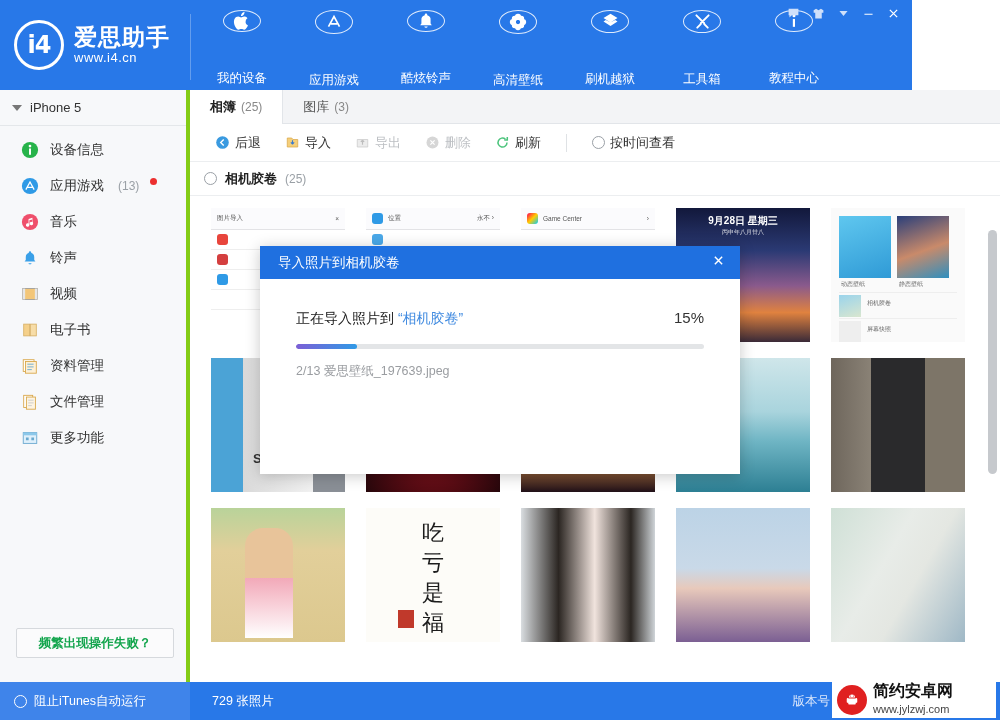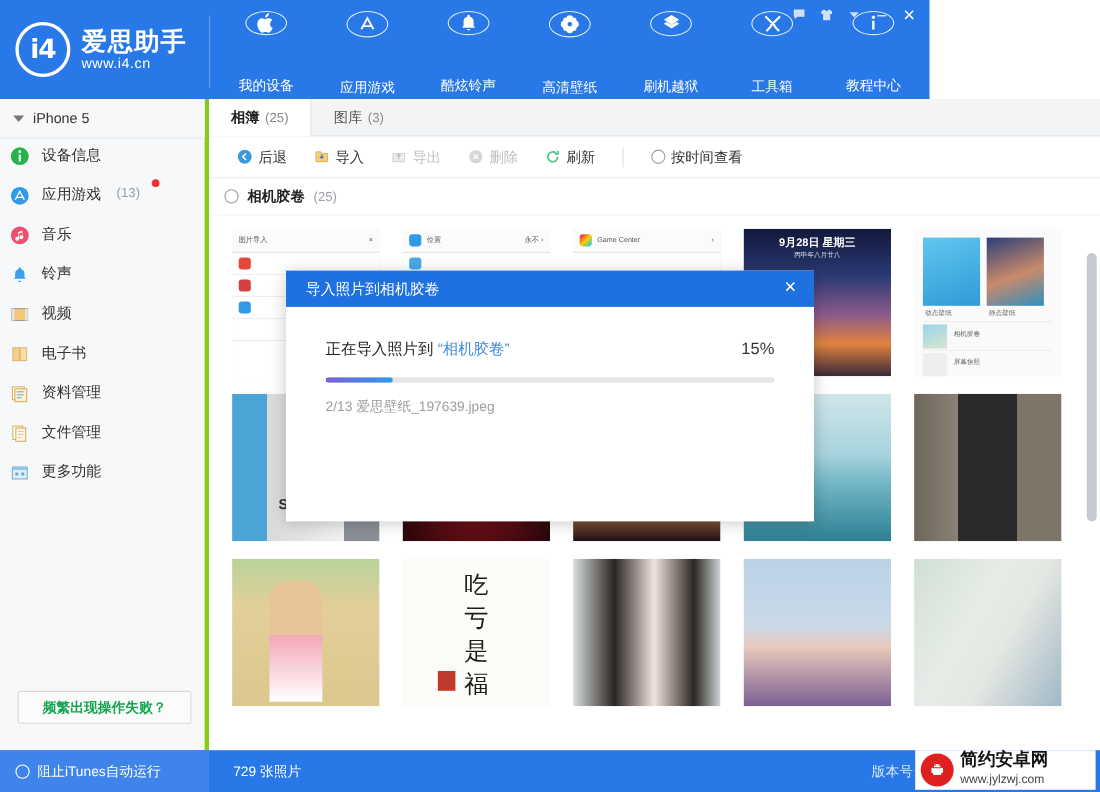--- a/index.html
+++ b/index.html
@@ -6,21 +6,21 @@
   html, body {
     width: 1000px; height: 720px;
     font-family: "Liberation Sans", "DejaVu Sans", sans-serif;
     overflow: hidden;
     background: #fff;
   }
   #app { position: relative; width: 1000px; height: 720px; }
 
   
   .header {
-    position: absolute; left: 0; top: 0; width: 845px; height: 90px;
+    position: absolute; left: 0; top: 0; width: 912px; height: 90px;
     background: #2878e8;
   }
   .brand {
     position: absolute; left: 14px; top: 14px; width: 176px; height: 62px;
     display: flex; align-items: center; gap: 10px;
   }
   .brand-logo {
     width: 50px; height: 50px; border-radius: 50%;
     border: 3px solid #ffffff;
     display: flex; align-items: center; justify-content: center;
@@ -70,21 +70,21 @@
   .device-row {
     height: 36px; display: flex; align-items: center; gap: 8px;
     padding-left: 12px; border-bottom: 1px solid #e4e7ea; cursor: pointer;
     background: #f7f8fa;
   }
   .caret { width: 0; height: 0; border-left: 5px solid transparent; border-right: 5px solid transparent; border-top: 6px solid #777; }
   .device-name { font-size: 13px; color: #333; }
 
   .side-list { padding-top: 6px; }
   .side-item {
-    height: 36px; display: flex; align-items: flex-start; padding-left: 8px;
+    height: 36px; display: flex; align-items: center; padding-left: 20px;
     gap: 10px; cursor: pointer; position: relative;
   }
   .side-item.active { background: #c9ddf5; }
   .side-ico { width: 20px; height: 20px; flex: none; display:flex; align-items:center; justify-content:center; }
   .side-label { font-size: 13.5px; color: #333; }
   .side-count { font-size: 12px; color: #9aa0a6; margin-left: 4px; }
   .reddot { width: 7px; height: 7px; border-radius: 50%; background: #ec2f2f; position: relative; top: -5px; margin-left: 1px; }
 
   .help-btn {
     position: absolute; left: 16px; bottom: 24px; width: 158px; height: 30px;

